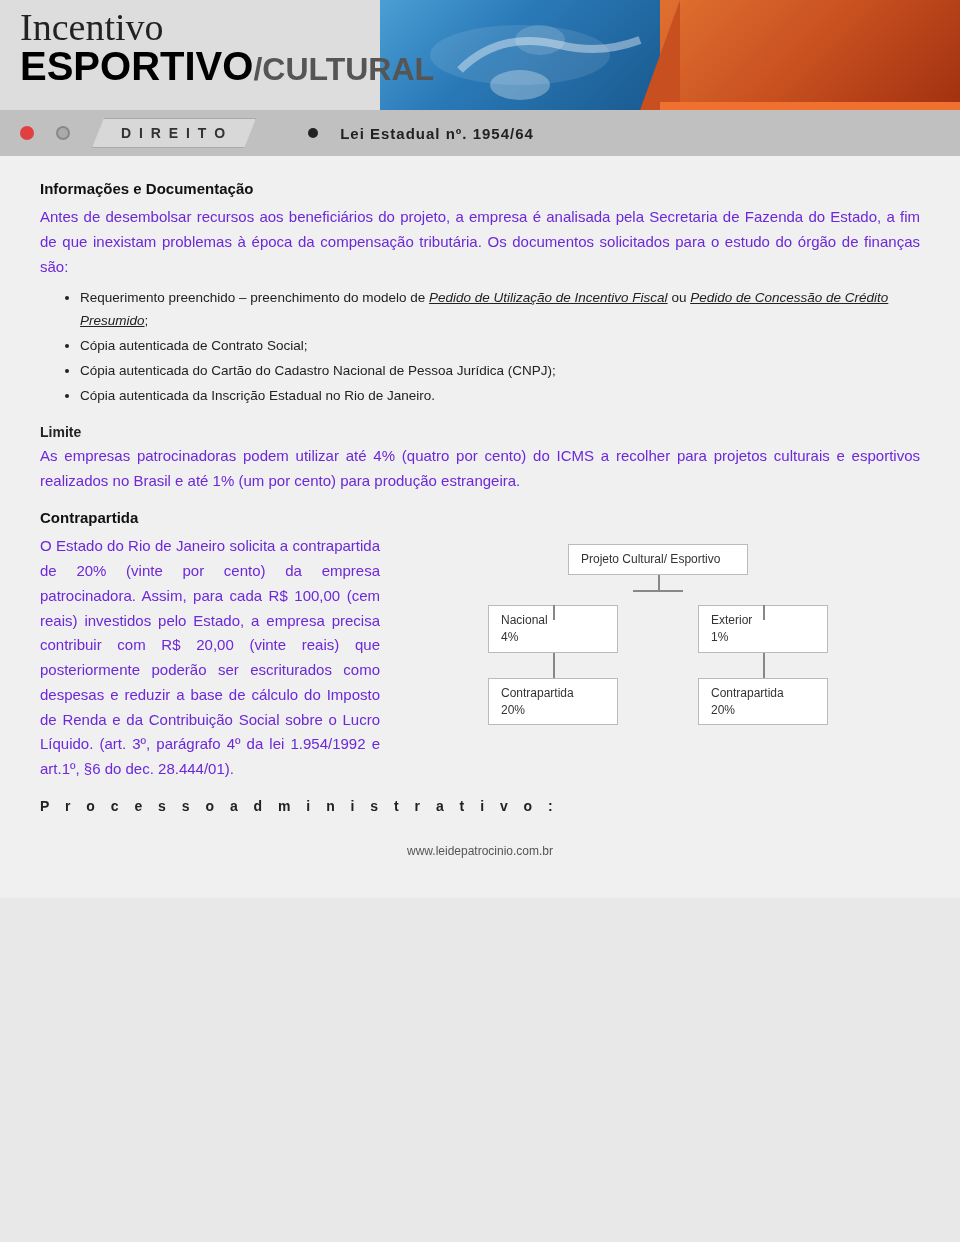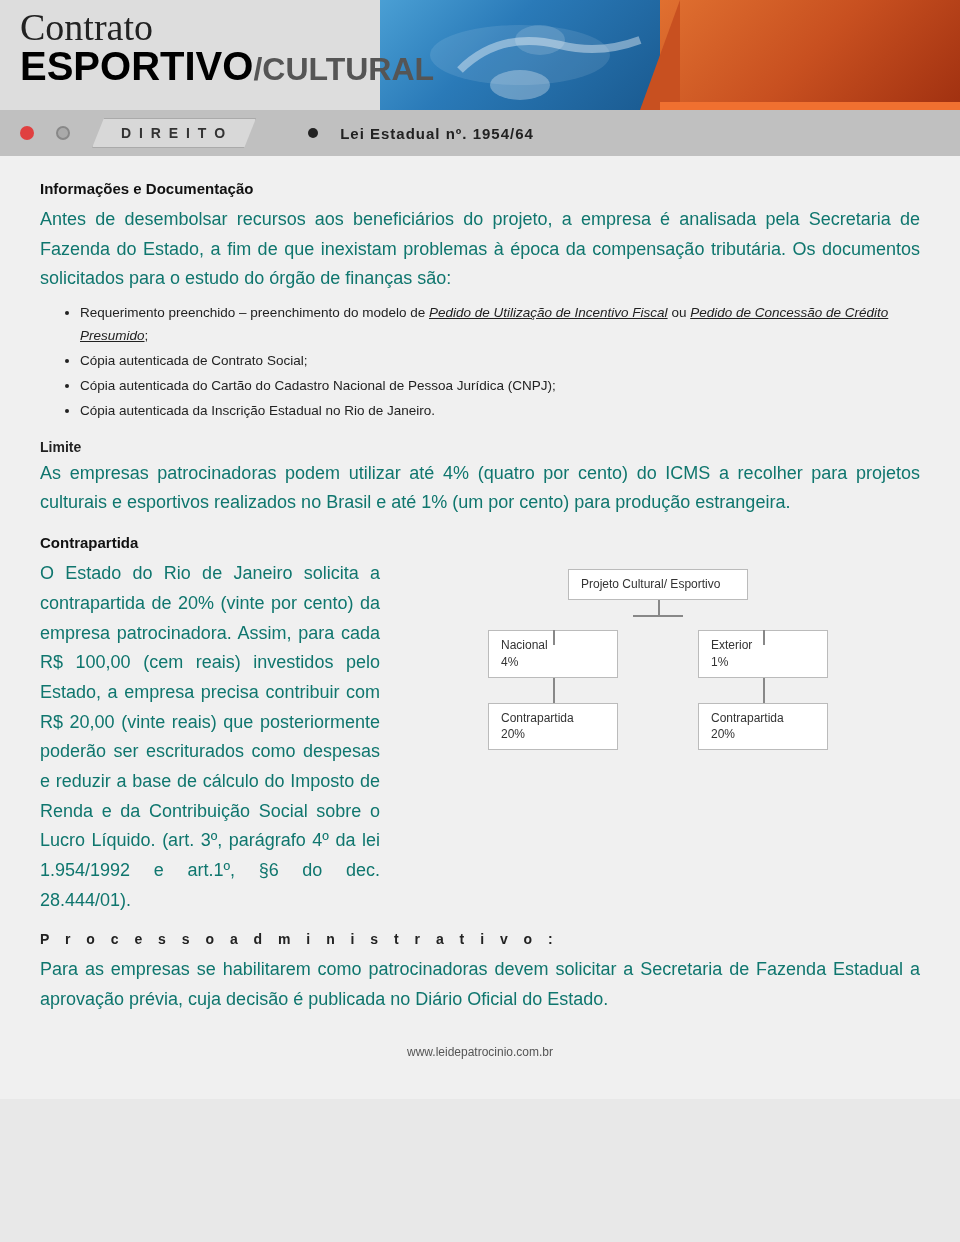--- a/index.html
+++ b/index.html
@@ -146,23 +146,23 @@
     }
 
     .section-title {
       font-weight: bold;
       font-size: 15px;
       margin-bottom: 8px;
       color: #111;
     }
 
     .body-text {
-      font-size: 18px;
+      font-size: 15px;
       line-height: 1.65;
-      color: #0f766e;
+      color: #6d28d9;
       text-align: justify;
     }
 
     .bullet-list {
       margin: 8px 0 8px 40px;
       list-style: disc;
     }
     .bullet-list li {
       font-size: 13.5px;
       line-height: 1.7;
@@ -319,21 +319,21 @@
       padding: 14px 0 10px 0;
       font-size: 12px;
       color: #555;
     }
   </style>
 </head>
 <body>
 
 <div class="header">
   <div class="header-logo">
-    <div class="incentivo">Contrato</div>
+    <div class="incentivo">Incentivo</div>
     <div style="display:flex; align-items:baseline; gap:0;">
       <span class="esportivo">ESPORTIVO</span>
         <span class="slash-cultural"><span>/</span><span>CULTURAL</span></span>
     </div>
   </div>
   <div class="header-images">
     <div class="header-img-swimmer">
 
       <svg width="280" height="110" style="position:absolute;top:0;left:0;">
         <ellipse cx="140" cy="55" rx="90" ry="30" fill="rgba(255,255,255,0.1)"></ellipse>
@@ -430,20 +430,19 @@
               </div>
             </div>
           </div>
         </div>
       </div>
     </div>
   </div>
 
   <div class="section-block">
     <div class="processo-title">P r o c e s s o   a d m i n i s t r a t i v o :</div>
-    <p class="body-text">Para as empresas se habilitarem como patrocinadoras devem solicitar a Secretaria de Fazenda Estadual a aprovação prévia, cuja decisão é publicada no Diário Oficial do Estado.</p>
   </div>
 
   <div class="footer">
     <span>www.leidepatrocinio.com.br</span>
   </div>
 
 </div>
 
 </body></html>

